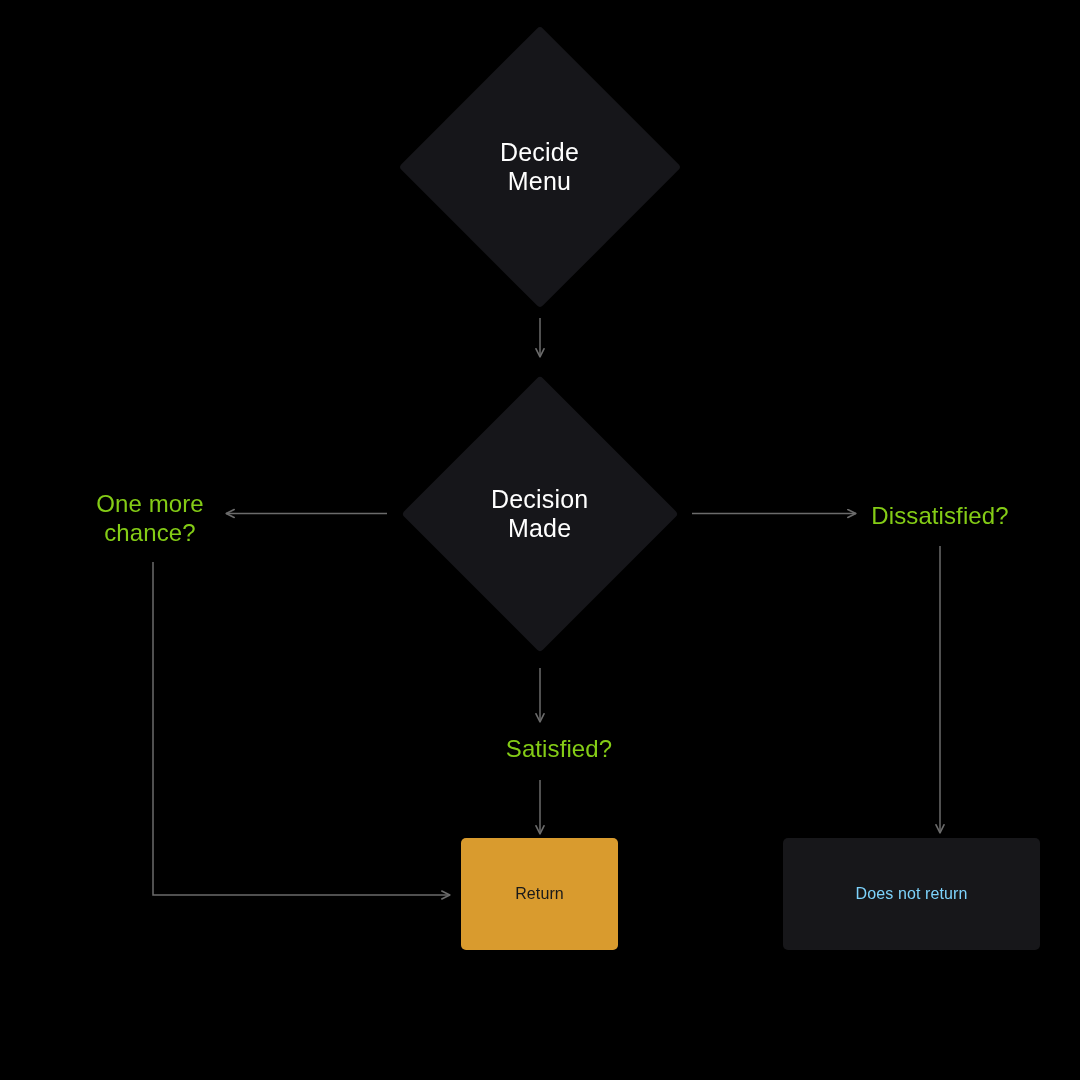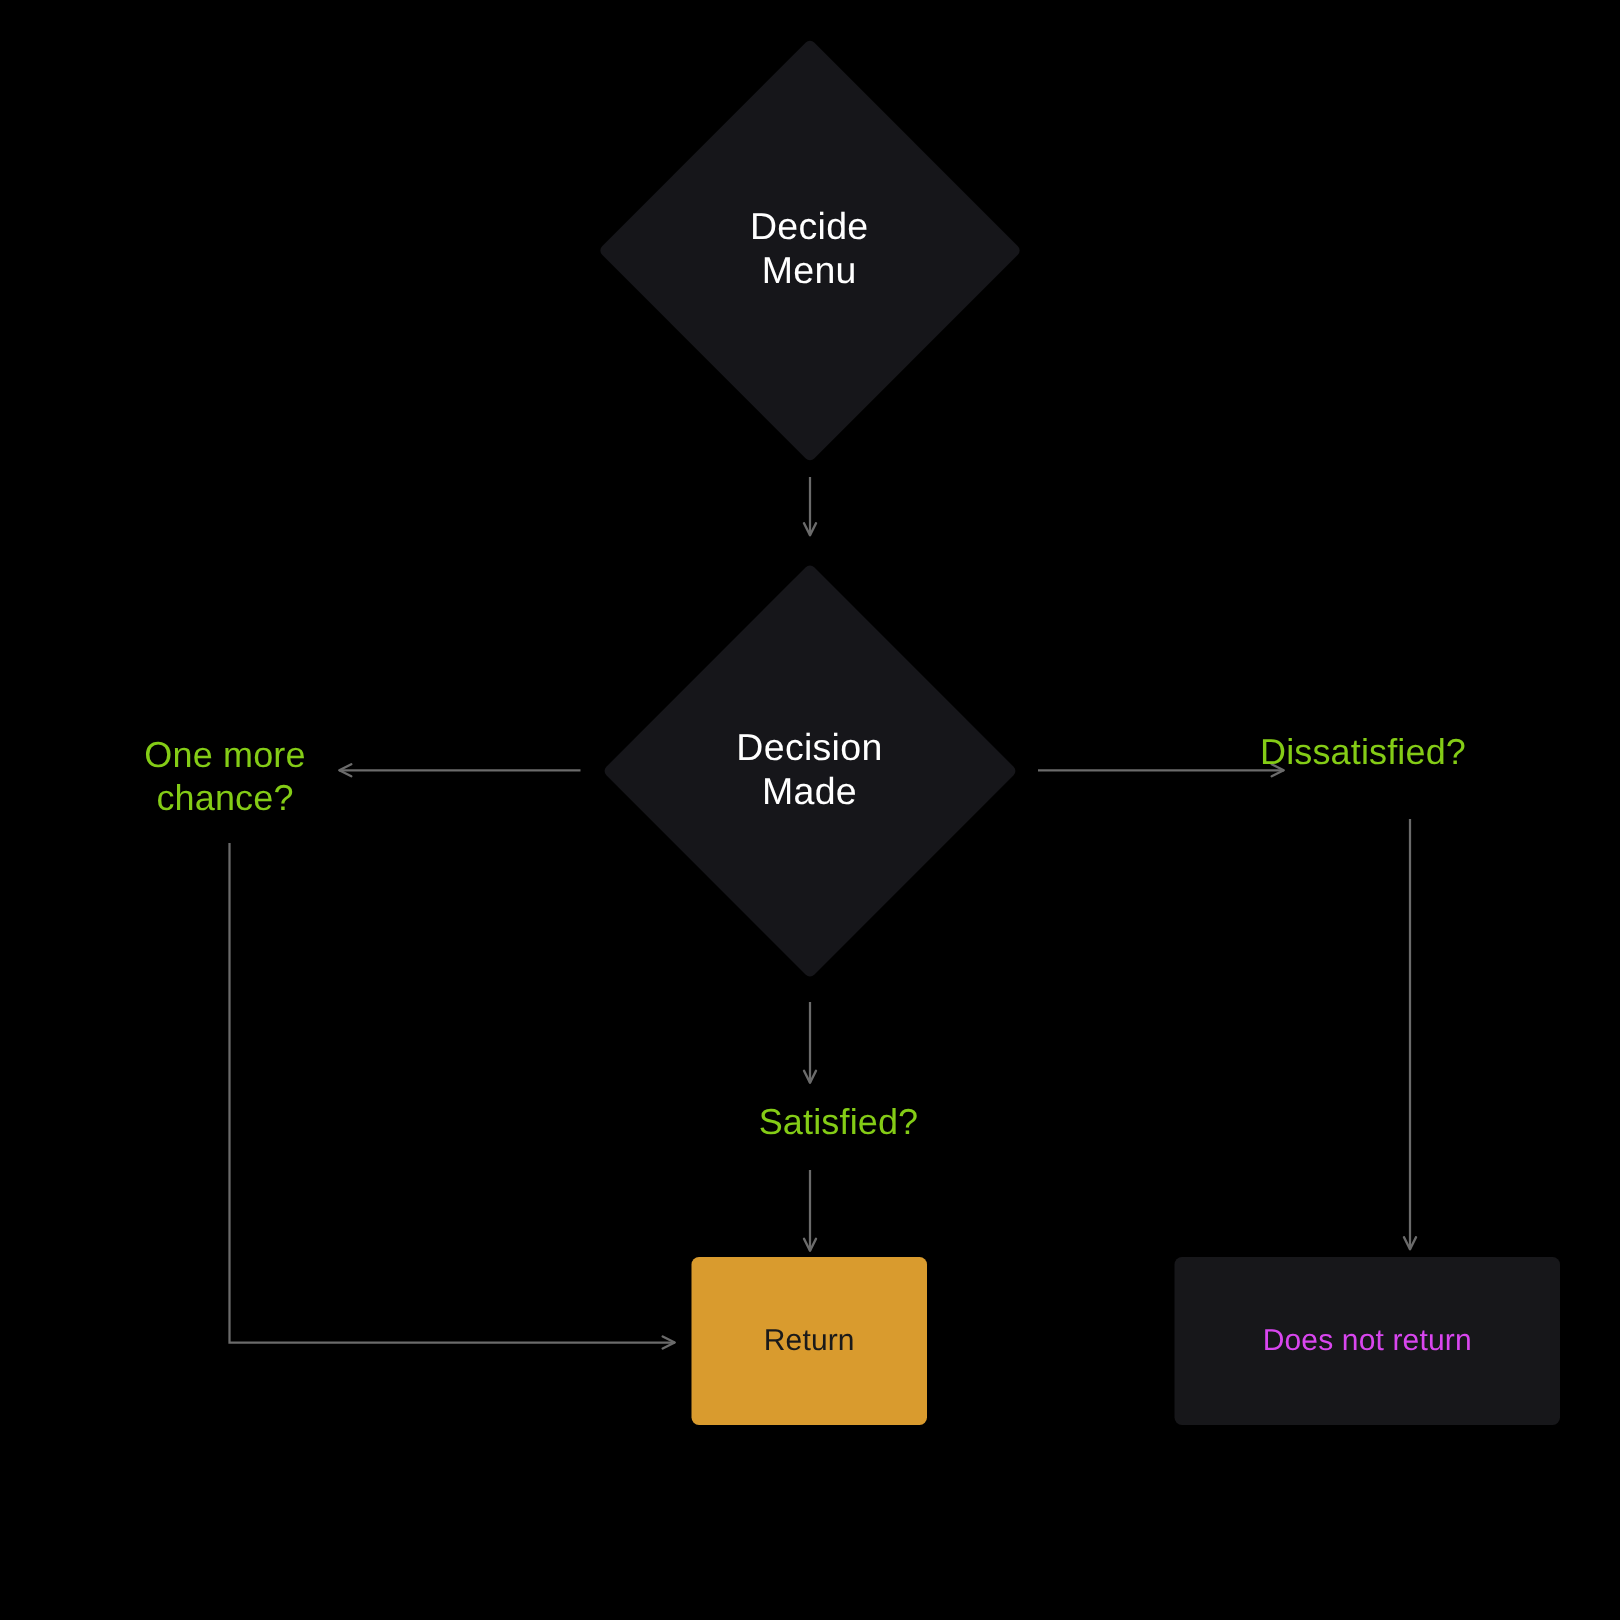--- a/index.html
+++ b/index.html
@@ -74,55 +74,55 @@
     white-space: pre-line;
     letter-spacing: 0.1px;
   }
   #label-one-more-chance {
     left: 20px;
     top: 490px;
     width: 260px;
   }
   #label-dissatisfied {
     left: 840px;
-    top: 488px;
+    top: 502px;
     width: 200px;
-    text-align: left;
+    text-align: center;
   }
   #label-satisfied {
     left: 439px;
     top: 735px;
     width: 240px;
   }
 
   
   .box {
     position: absolute;
     display: flex;
     align-items: center;
     justify-content: center;
     border-radius: 5px;
-    font-size: 20px;
+    font-size: 16px;
     letter-spacing: 0.1px;
   }
   #node-return {
     left: 461px;
     top: 838px;
     width: 157px;
     height: 112px;
     background: #d99b2e;
     color: #1a1a1a;
   }
   #node-does-not-return {
     left: 783px;
     top: 838px;
     width: 257px;
     height: 112px;
     background: #17171a;
-    color: #d946ef;
+    color: #7dd3fc;
   }
 </style>
 </head>
 <body>
 
 <div id="canvas">
 
   <svg id="wires" viewBox="0 0 1080 1080" width="1080" height="1080">
     <defs>
       <marker id="arrowhead" markerWidth="11" markerHeight="11" refX="9.2" refY="5" orient="auto" markerUnits="userSpaceOnUse">

